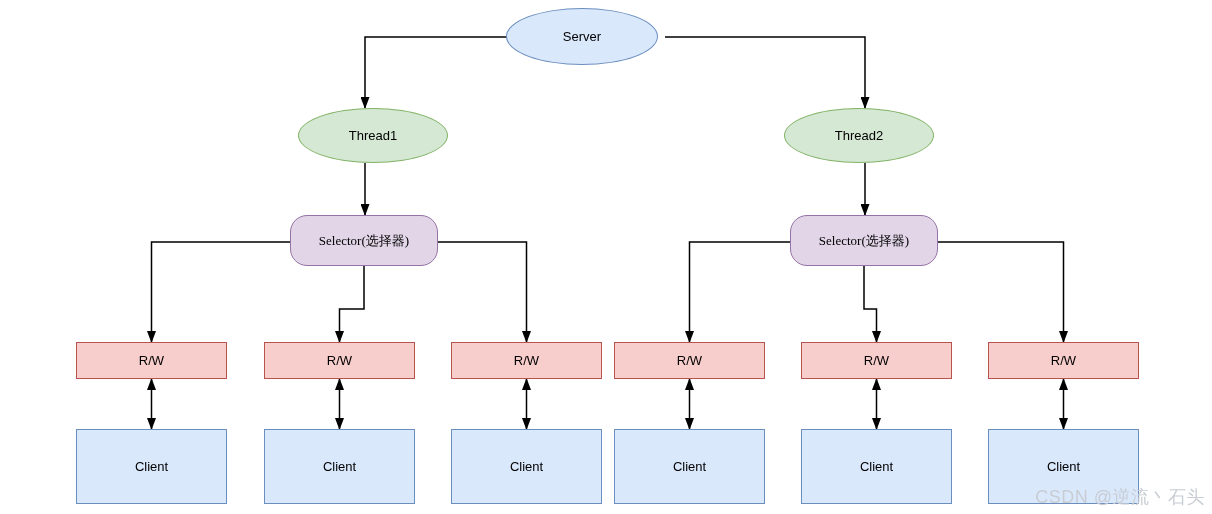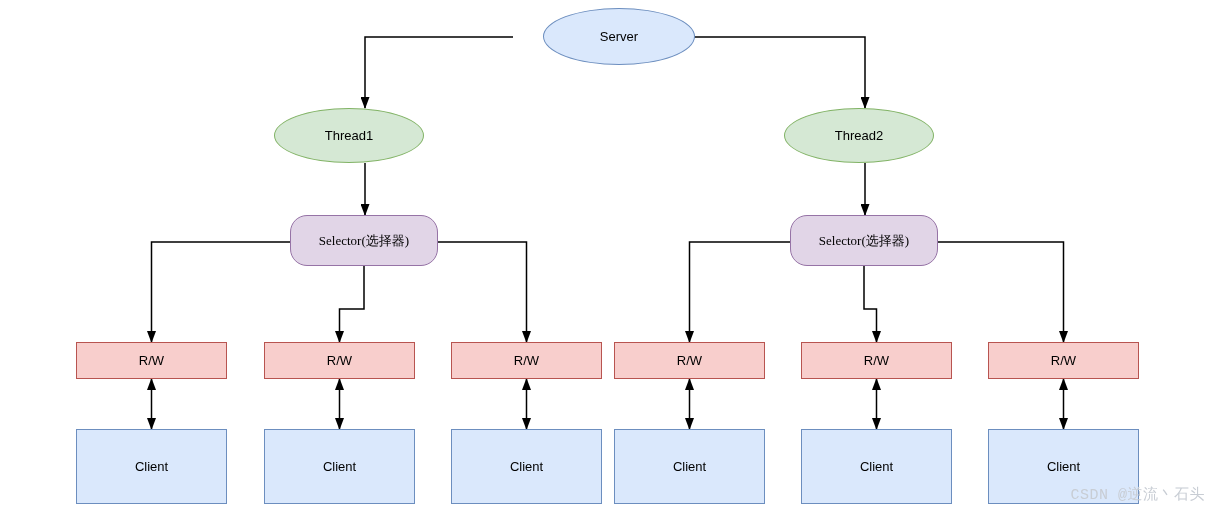--- a/index.html
+++ b/index.html
@@ -30,25 +30,24 @@
   .rounded  { border-radius: 17px; font-family: Liberation Serif, serif; }
   .blue   { background: var(--blue-fill);   border: 1.5px solid var(--blue-stroke); }
   .green  { background: var(--green-fill);  border: 1.5px solid var(--green-stroke); }
   .purple { background: var(--purple-fill); border: 1.5px solid var(--purple-stroke); }
   .red    { background: var(--red-fill);    border: 1.5px solid var(--red-stroke); }
 
   .watermark {
     position: absolute;
     right: 7px;
     top: 485px;
-    font-size: 15px;
+    font-size: 18px;
     color: var(--watermark, #c8cdd4);
     white-space: nowrap;
     letter-spacing: 0.5px;
-    font-family: Liberation Mono, monospace;
   }
 </style>
 </head>
 <body>
 
 <div class="stage">
 
   <svg class="edges" viewBox="0 0 1212 514" xmlns="http://www.w3.org/2000/svg">
     <defs>
       <marker id="arrow" markerUnits="userSpaceOnUse" markerWidth="12" markerHeight="9" viewBox="0 0 12 9" refX="11" refY="4.5" orient="auto">
@@ -74,25 +73,25 @@
     <path class="edge" d="M938,242 H1063.5 V342" marker-end="url(#arrow)"></path>
 
     <path class="edge" d="M151.5,379 V429" marker-start="url(#arrow-rev)" marker-end="url(#arrow)"></path>
     <path class="edge" d="M339.5,379 V429" marker-start="url(#arrow-rev)" marker-end="url(#arrow)"></path>
     <path class="edge" d="M526.5,379 V429" marker-start="url(#arrow-rev)" marker-end="url(#arrow)"></path>
     <path class="edge" d="M689.5,379 V429" marker-start="url(#arrow-rev)" marker-end="url(#arrow)"></path>
     <path class="edge" d="M876.5,379 V429" marker-start="url(#arrow-rev)" marker-end="url(#arrow)"></path>
     <path class="edge" d="M1063.5,379 V429" marker-start="url(#arrow-rev)" marker-end="url(#arrow)"></path>
   </svg>
 
-  <div class="node ellipse blue" style="left:543px;top:8px;width:152px;height:57px">
+  <div class="node ellipse blue" style="left:506px;top:8px;width:152px;height:57px">
     <span>Server</span>
   </div>
 
-  <div class="node ellipse green" style="left:274px;top:108px;width:150px;height:55px">
+  <div class="node ellipse green" style="left:298px;top:108px;width:150px;height:55px">
     <span>Thread1</span>
   </div>
   <div class="node ellipse green" style="left:784px;top:108px;width:150px;height:55px">
     <span>Thread2</span>
   </div>
 
   <div class="node rounded purple" style="left:290px;top:215px;width:148px;height:51px">
     <span>Selector(选择器)</span>
   </div>
   <div class="node rounded purple" style="left:790px;top:215px;width:148px;height:51px">

